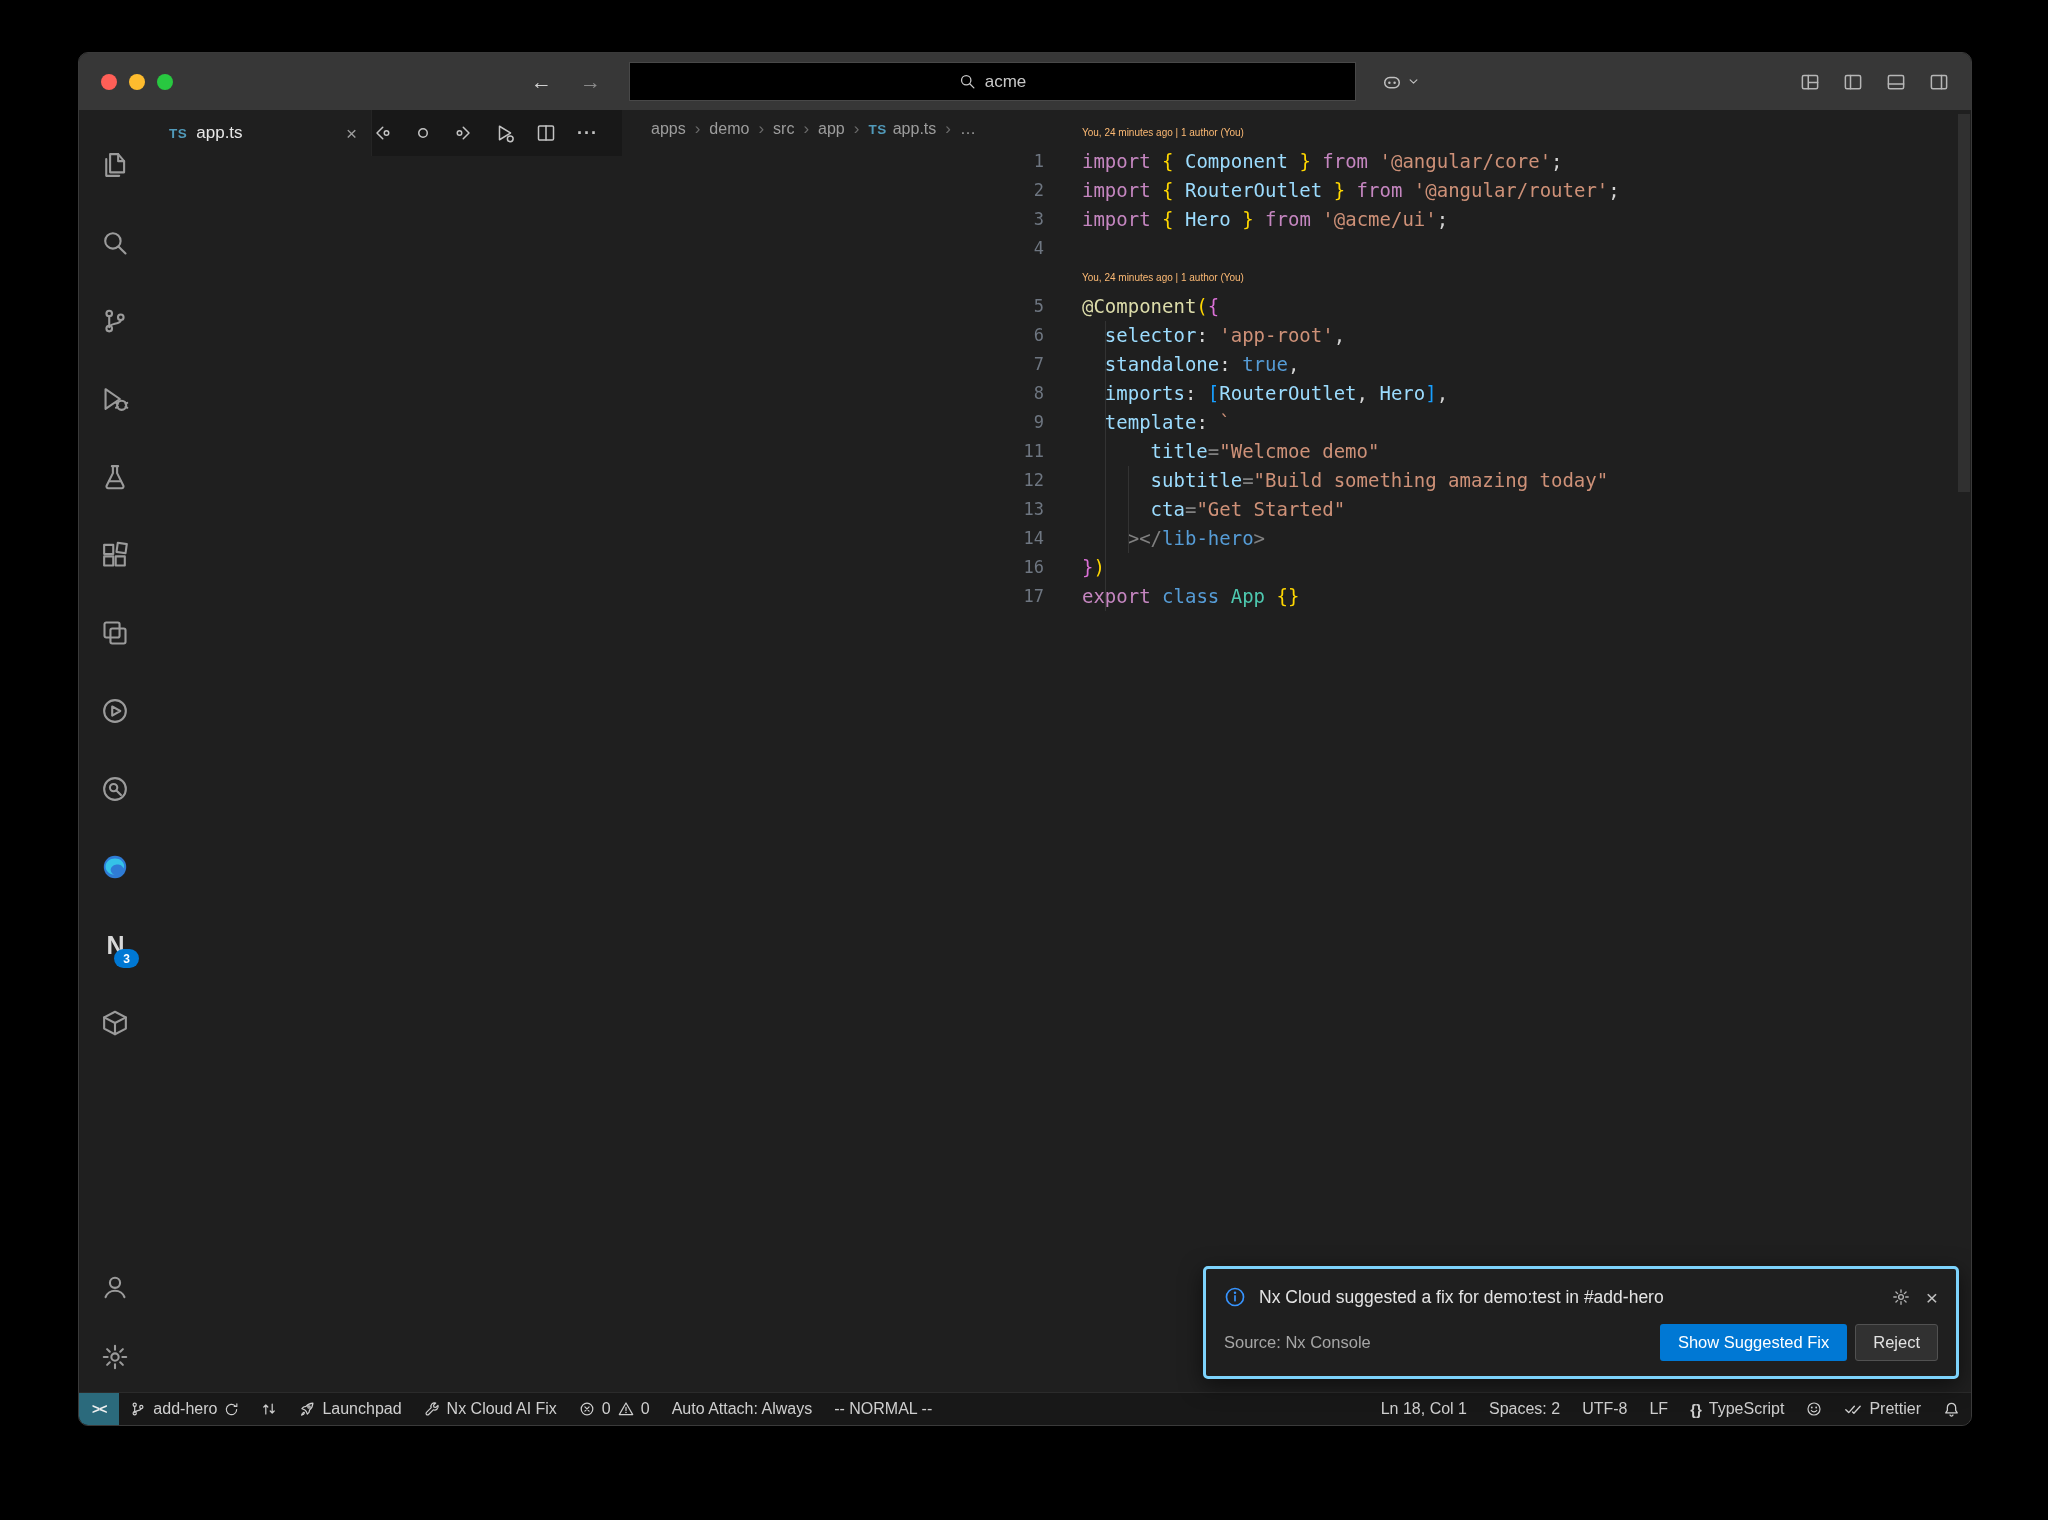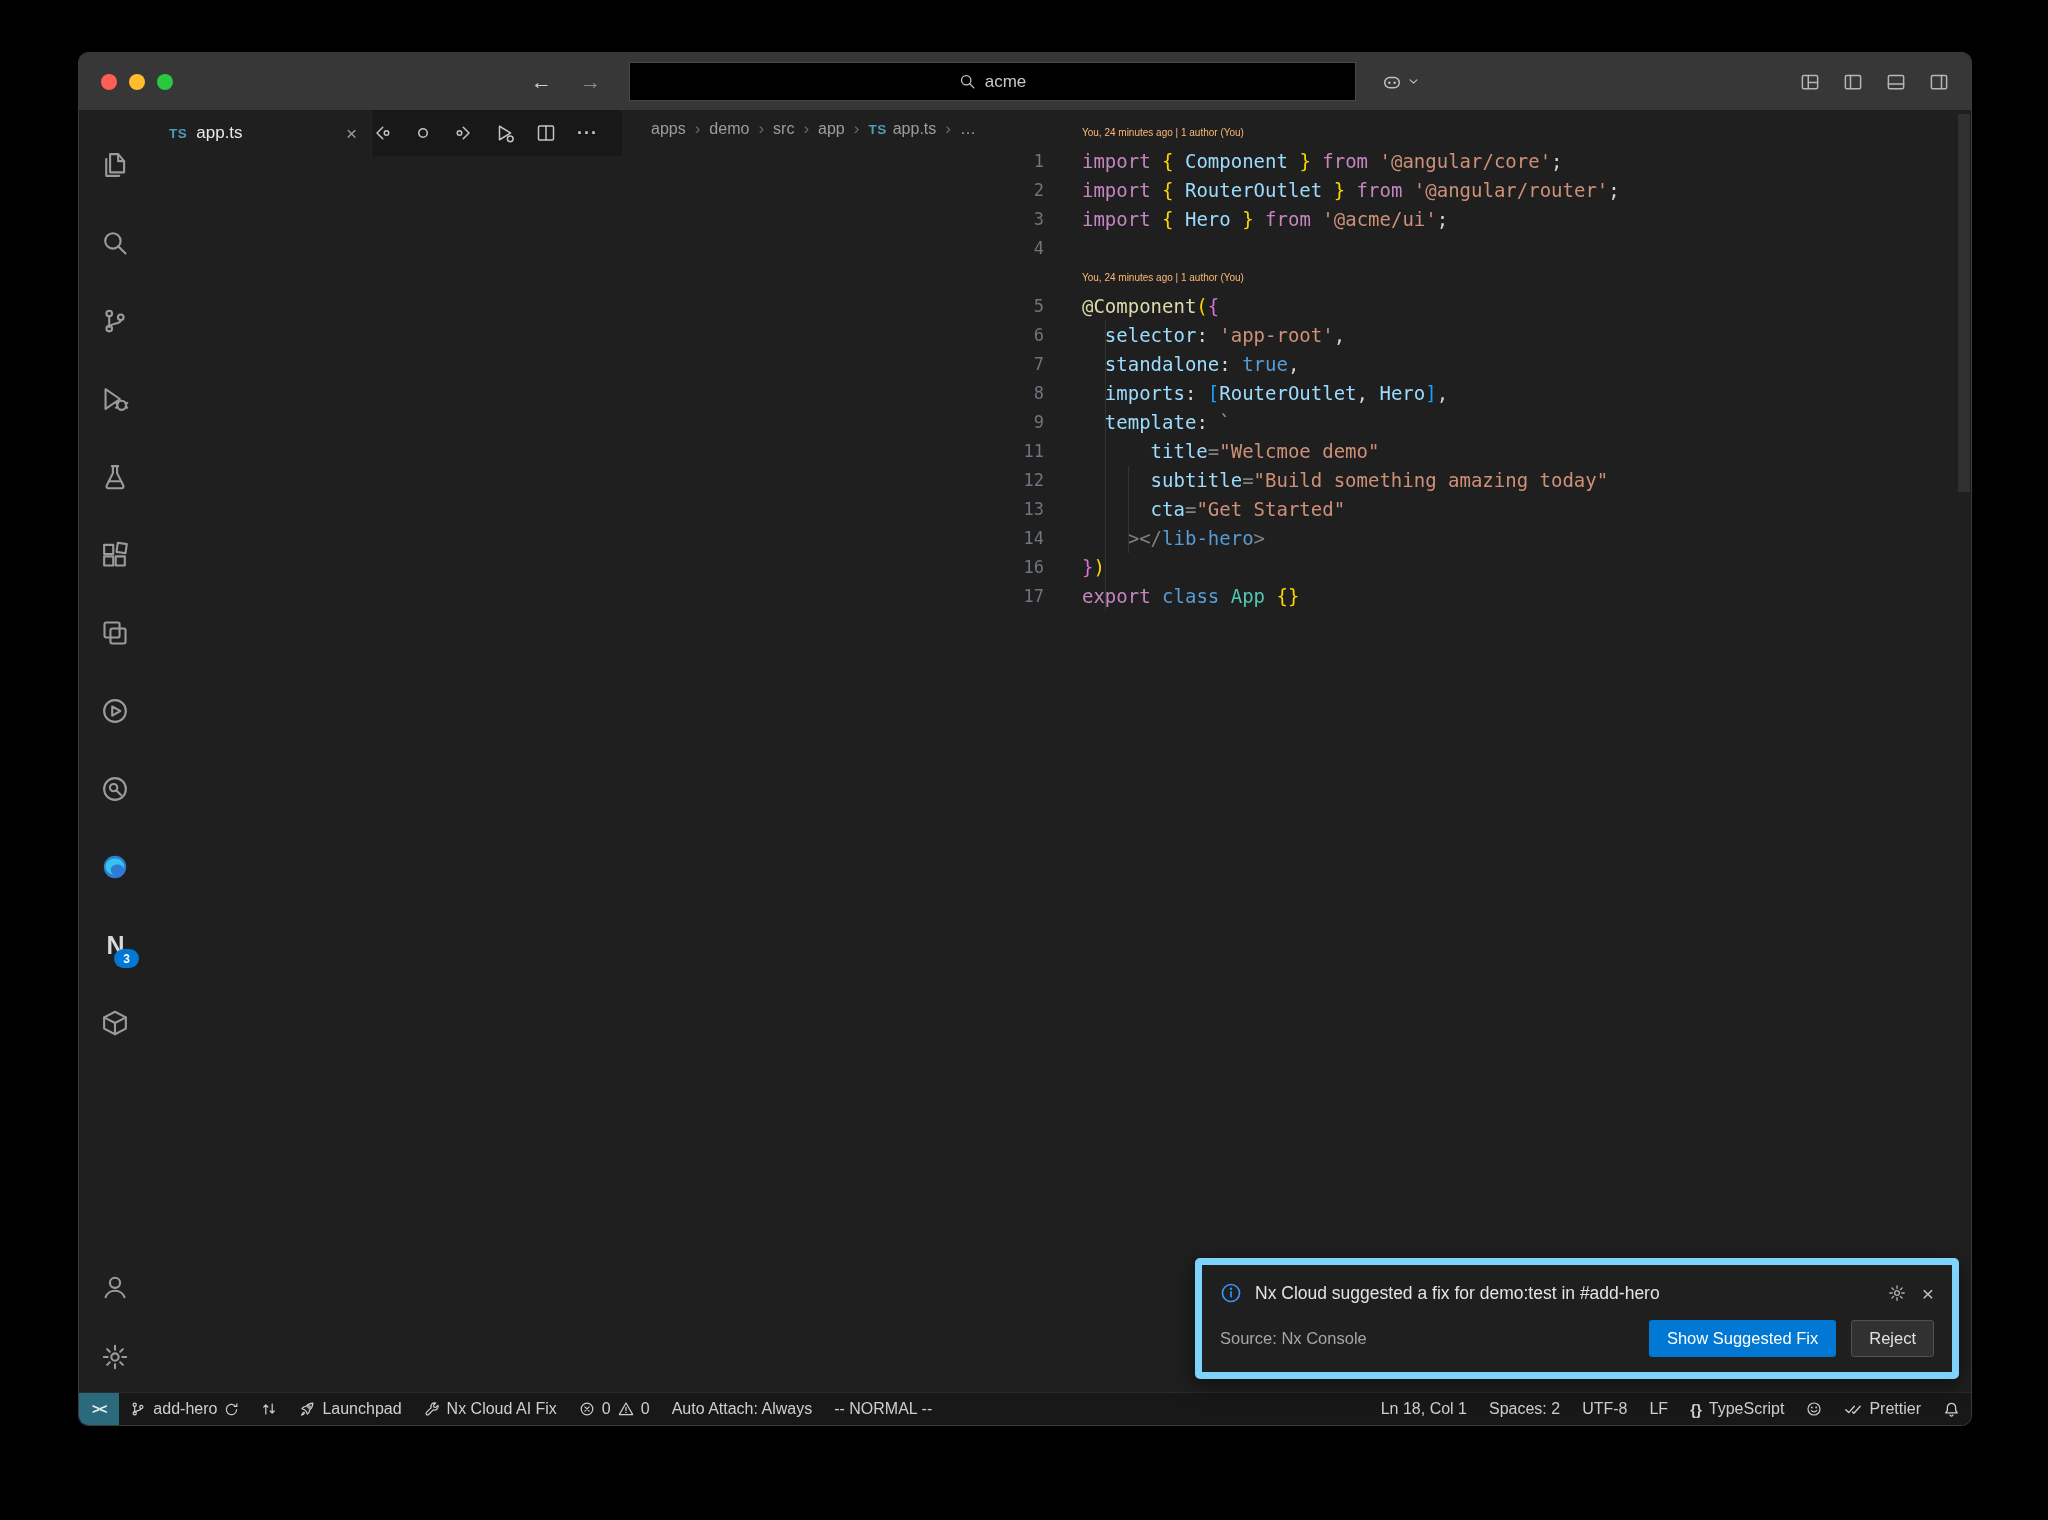--- a/index.html
+++ b/index.html
@@ -69,29 +69,29 @@
   .sthumb{position:absolute;top:4px;right:1px;width:12px;height:378px;background:rgba(121,121,121,.20);}
 
   
   .statusbar{height:32px;flex:0 0 32px;background:#181818;border-top:1px solid #2b2b2b;display:flex;align-items:center;color:#cfcfcf;font-size:16px;}
   .sitem{display:flex;align-items:center;gap:7px;padding:0 11px;height:100%;}
   .remotechip{background:#2b6a7c;color:#f0f0f0;padding:0 13px;font-weight:700;font-size:14px;letter-spacing:-1px;}
   .sright{margin-left:auto;display:flex;align-items:center;height:100%;}
   .bracesg{font-size:15px;font-weight:700;}
 
   
-  .toast{position:absolute;right:12px;bottom:46px;width:714px;background:#1f1f1f;border:7px solid #7dd3fc;border-radius:5px;box-shadow:0 6px 22px rgba(0,0,0,.55);padding:17px 18px 15px 18px;z-index:5;}
+  .toast{position:absolute;right:12px;bottom:46px;width:714px;background:#1f1f1f;border:3px solid #7dd3fc;border-radius:5px;box-shadow:0 6px 22px rgba(0,0,0,.55);padding:17px 18px 15px 18px;z-index:5;}
   .trow1{display:flex;align-items:center;gap:13px;}
   .ttitle{flex:1;color:#e4e4e4;font-size:17.5px;}
   .ticon{color:#3794ff;}
   .tact{color:#b0b0b0;display:flex;align-items:center;gap:16px;}
   .tclose{font-size:21px;line-height:1;color:#c0c0c0;}
   .trow2{display:flex;align-items:center;margin-top:16px;}
   .tsource{color:#a6a6a6;font-size:16.5px;}
-  .tbtns{margin-left:auto;display:flex;gap:15px;}
+  .tbtns{margin-left:auto;display:flex;gap:8px;}
   .btn{font-size:16.5px;padding:8px 17px;border-radius:3px;border:1px solid transparent;}
   .btn.primary{background:#0078d4;color:#ffffff;}
   .btn.secondary{background:#313131;border-color:#515151;color:#e2e2e2;}
 </style>
 </head>
 <body>
 
 <svg width="0" height="0" style="position:absolute" aria-hidden="true">
   <defs>
     <symbol id="i-files" viewBox="0 0 16 16">

